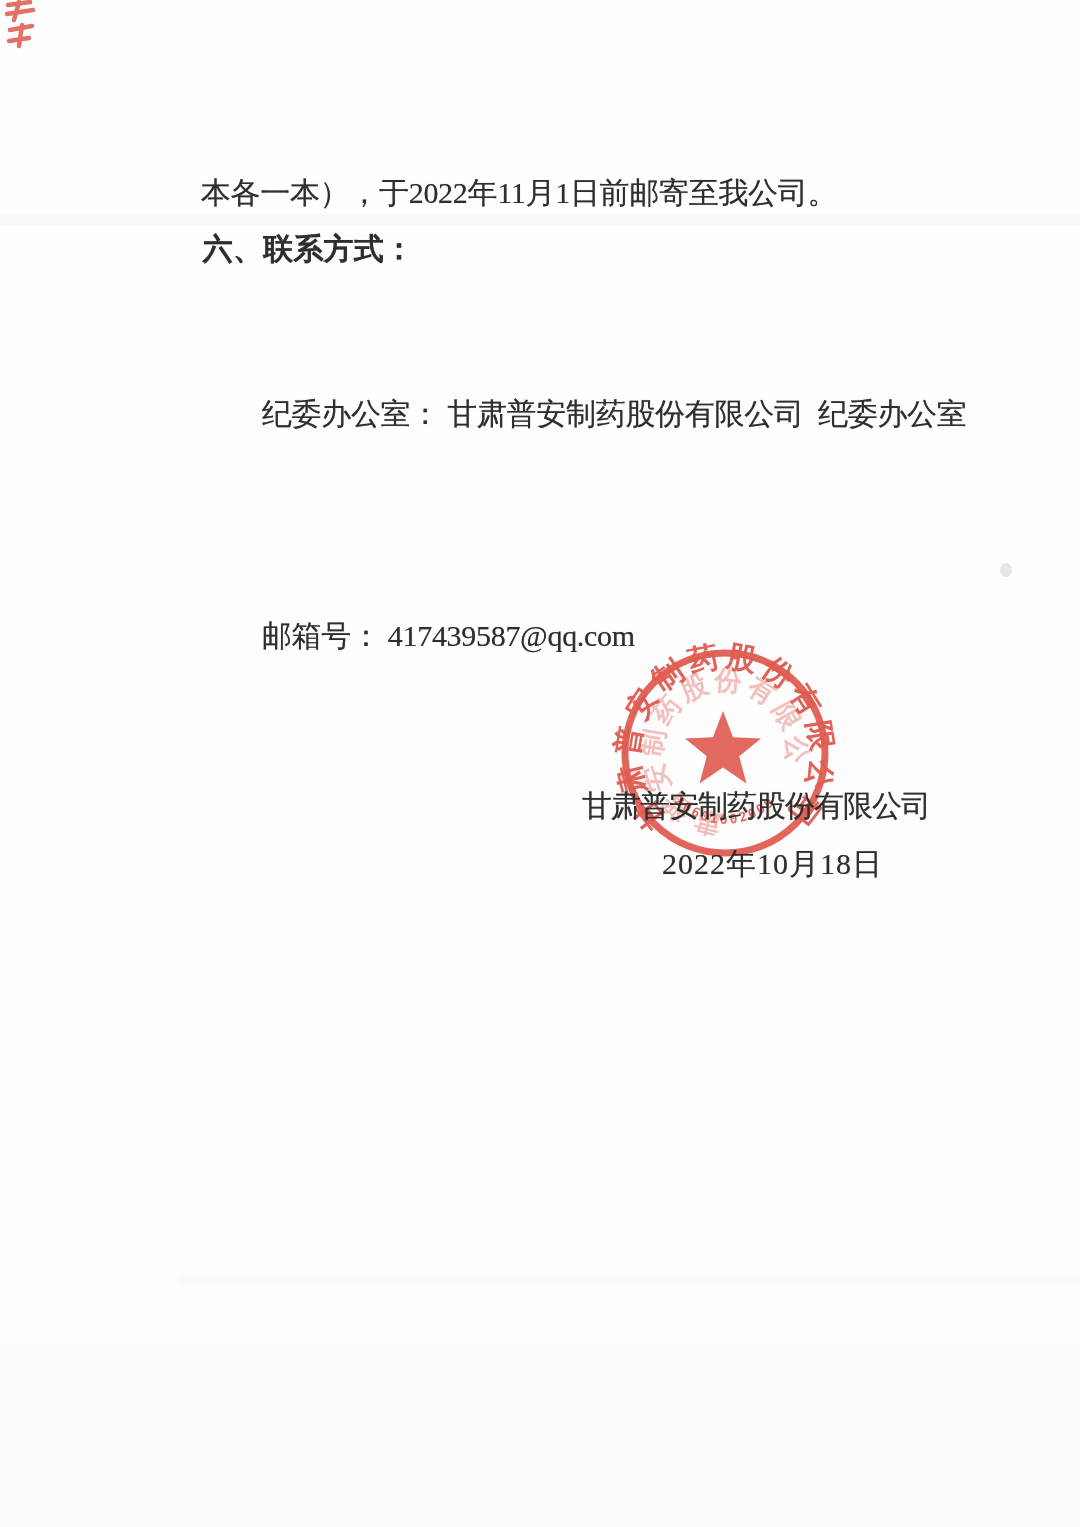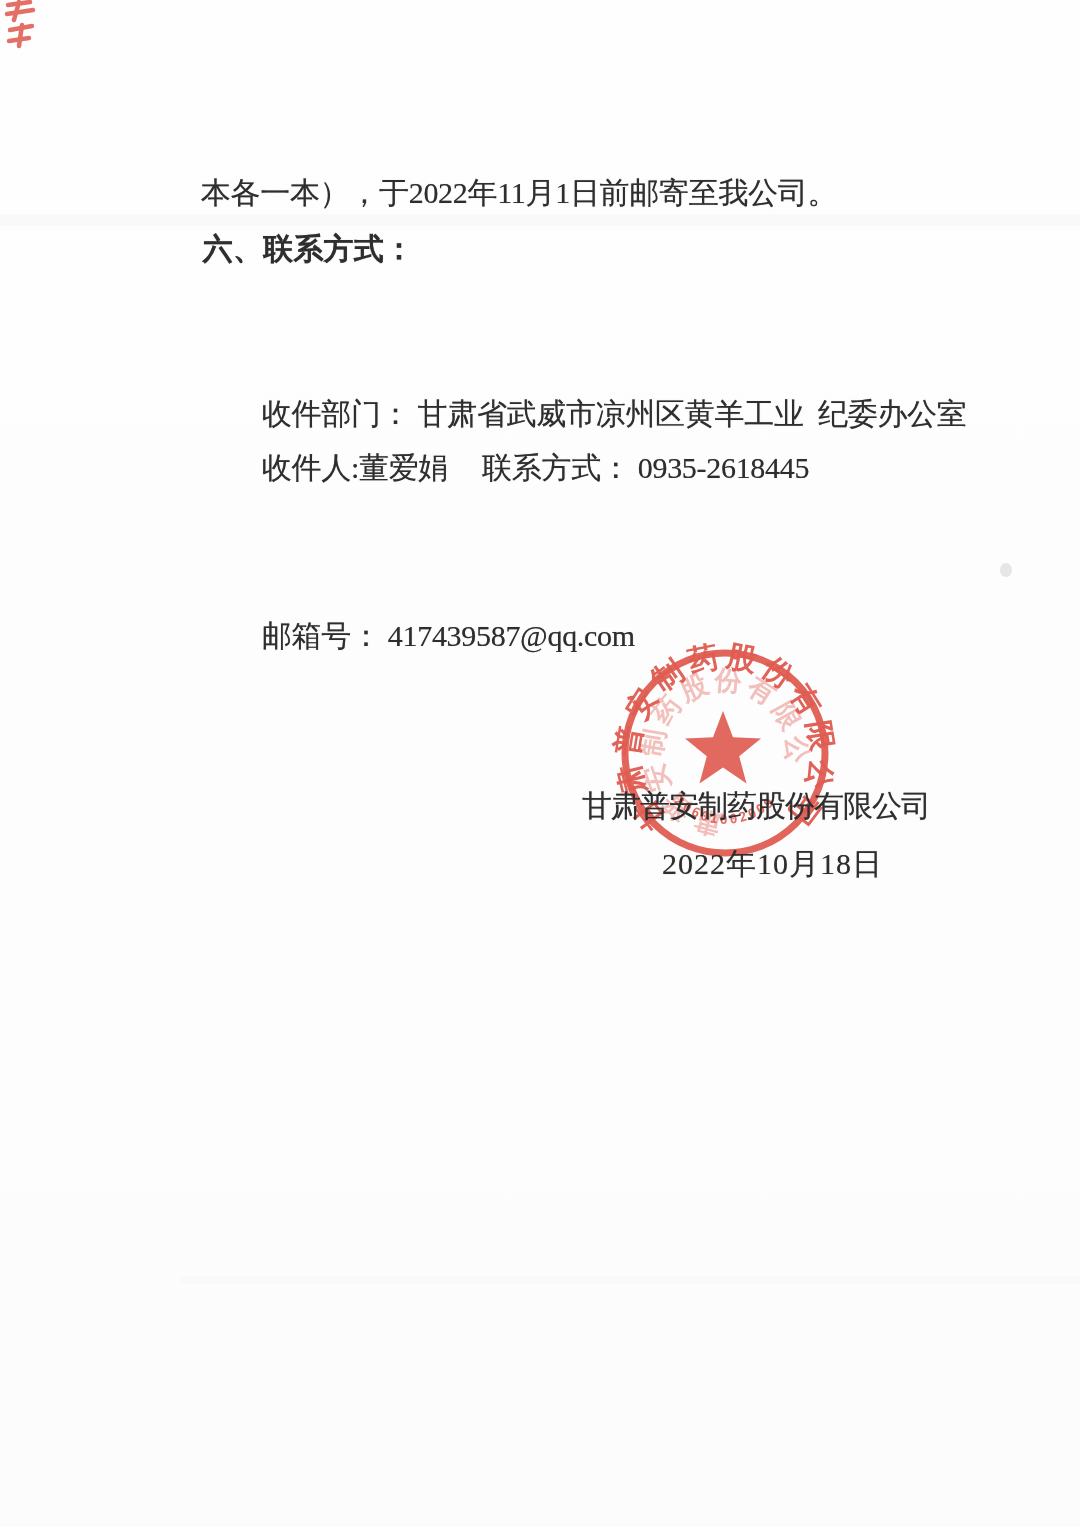--- a/index.html
+++ b/index.html
@@ -78,26 +78,23 @@
     <span>本各一本），于2022年11月1日前邮寄至我公司。</span>
   </div>
 
   <div class="doc-line bold" style="left:172px;top:192px">
     <span>六、联系方式：</span>
   </div>
 
 
 
   <div class="doc-line" style="left:233px;top:357px">
-    <span>收件部门： 甘肃省武威市凉州区黄羊工业  纪委办公室</span>
+    <span>纪委办公室： 甘肃普安制药股份有限公司  纪委办公室</span>
   </div>
 
-  <div class="doc-line" style="left:233px;top:411px">
-    <span>收件人:董爱娟</span><span class="gap34"></span><span>联系方式： 0935-2618445</span>
-  </div>
 
 
 
   <div class="doc-line" style="left:233px;top:579px">
     <span>邮箱号： 417439587@qq.com</span>
   </div>
 
   <div class="company-seal">
     <svg width="280" height="280" viewBox="-140 -140 280 280">
       <defs>

